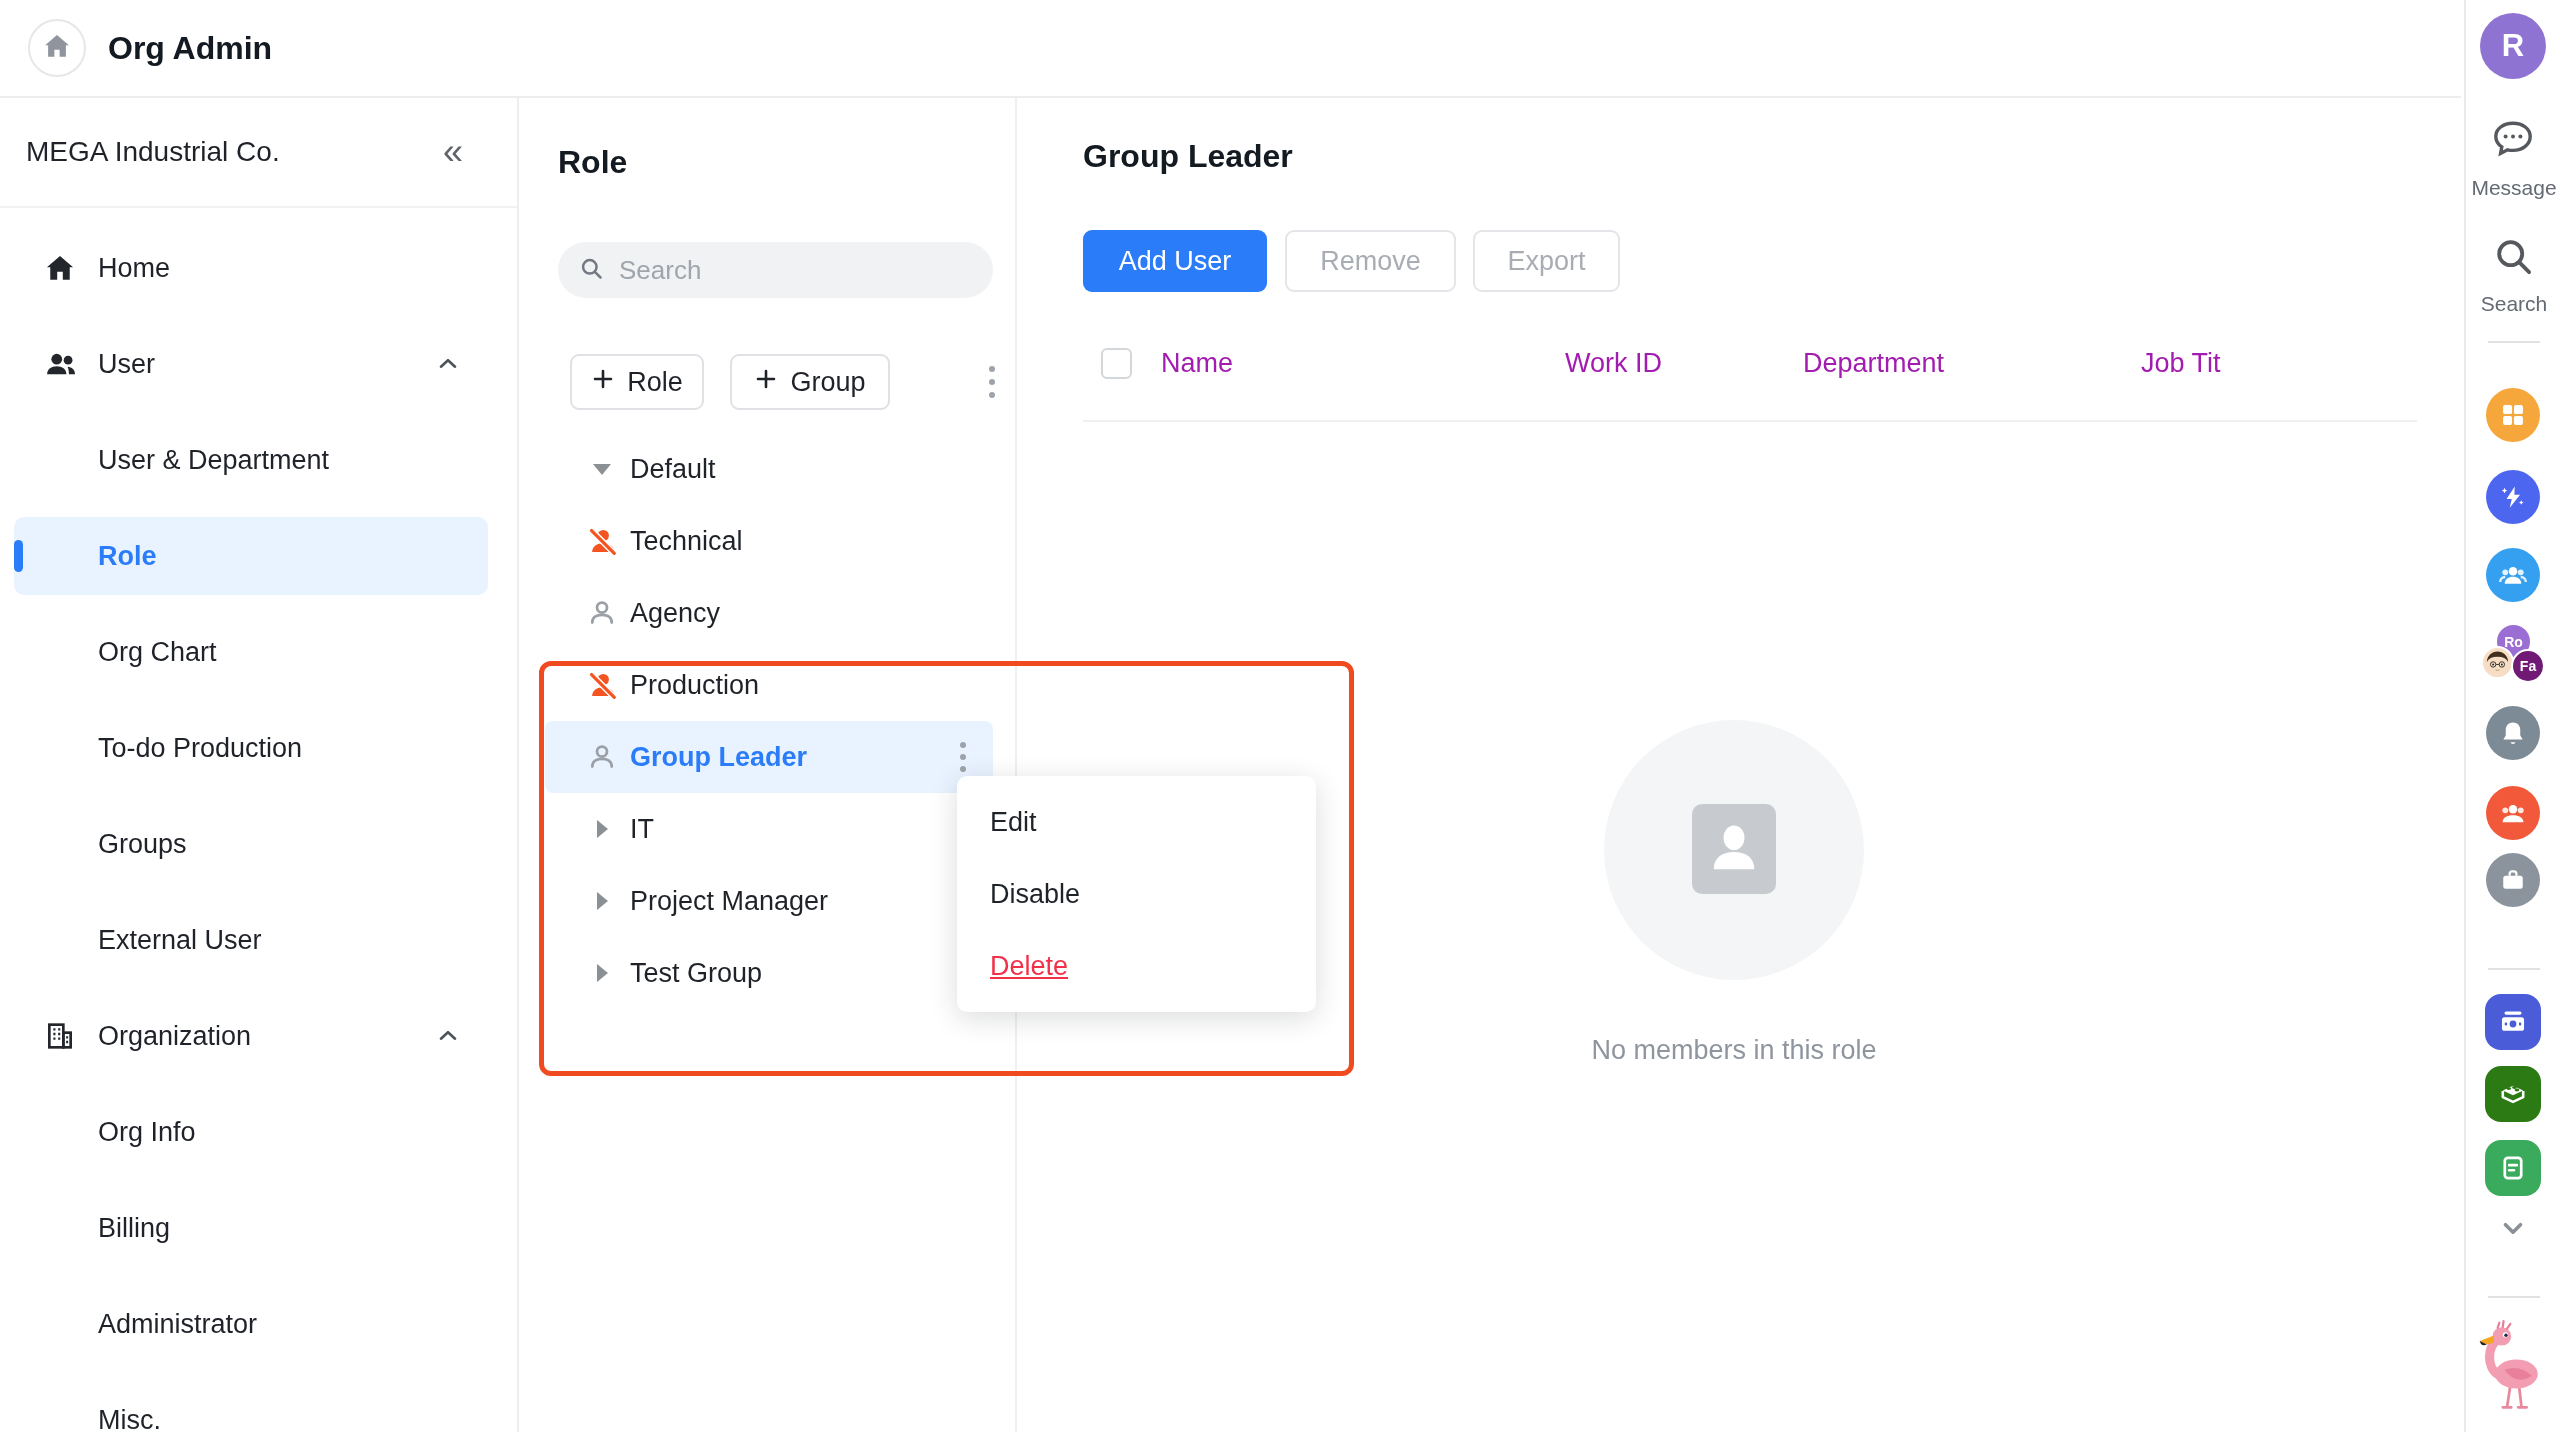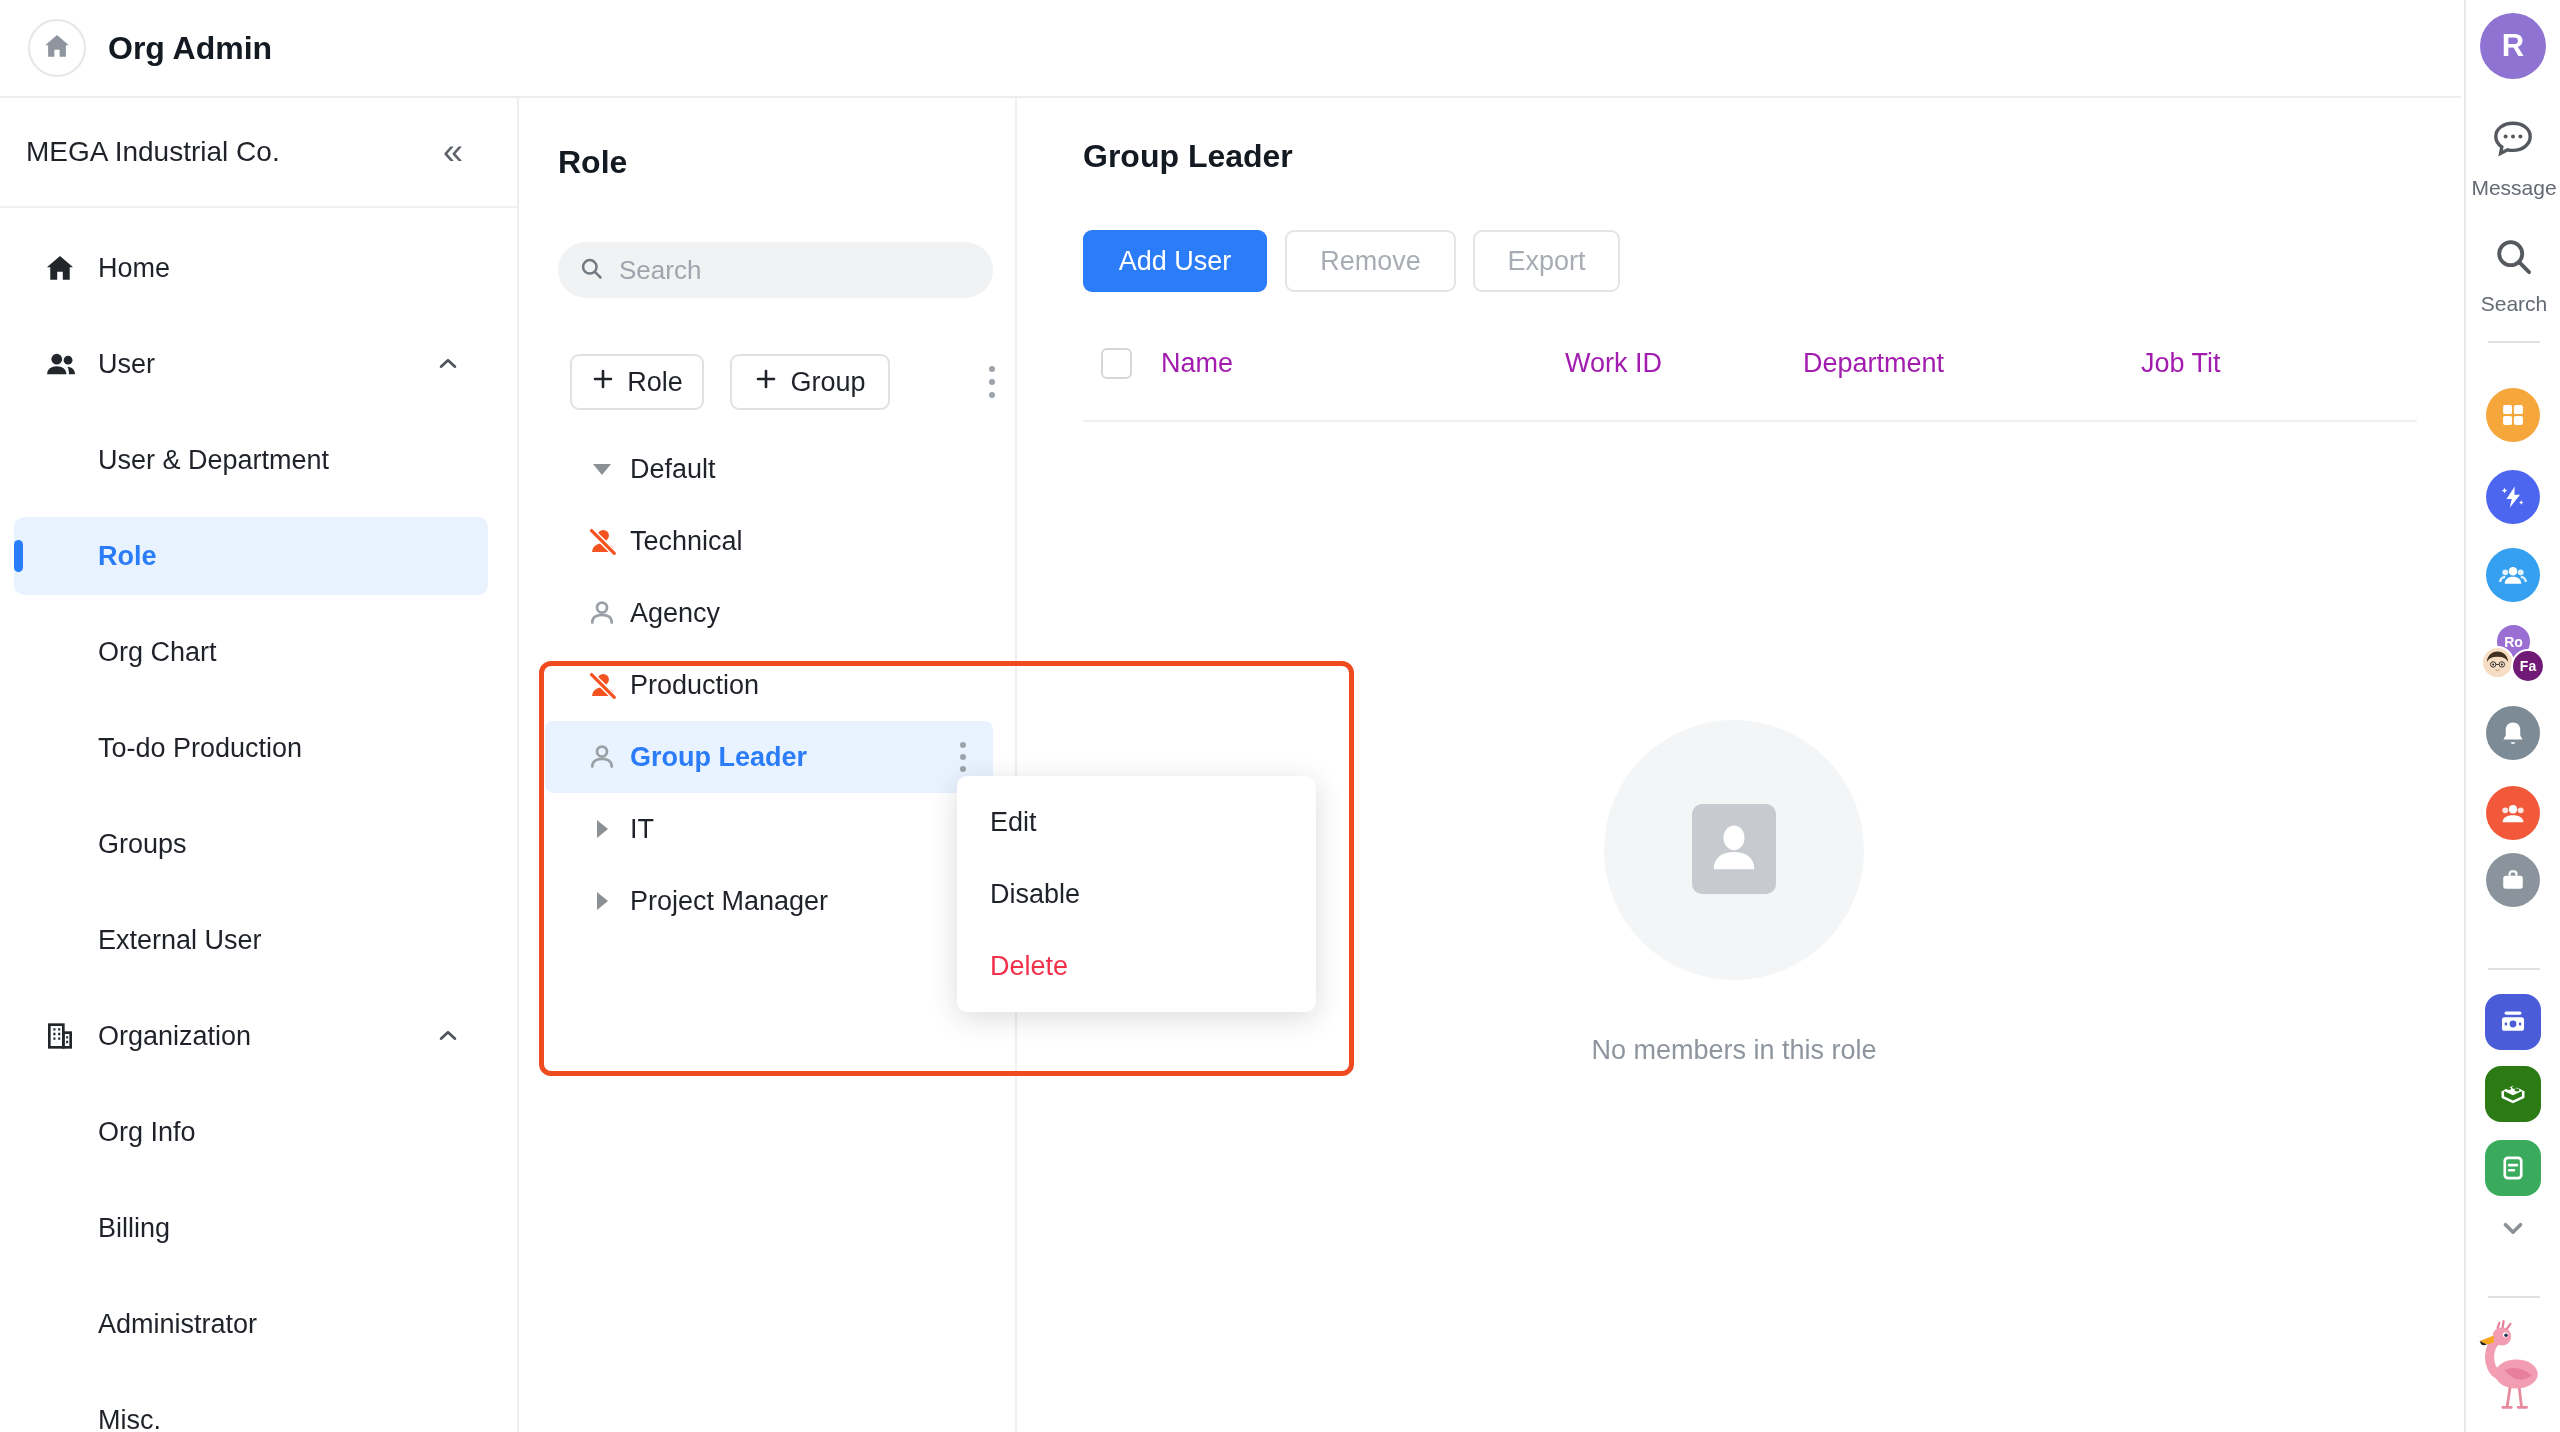--- a/index.html
+++ b/index.html
@@ -66,21 +66,21 @@
     border-left:11px solid #8b9095;}
   .row-kebab{margin-left:auto;margin-right:18px;height:34px;width:24px;display:flex;
     flex-direction:column;align-items:center;justify-content:space-between;padding:2px 0;cursor:pointer;}
 
   
   #annotation{position:absolute;left:539px;top:661px;width:815px;height:415px;
     border:5px solid var(--annotation-orange);border-radius:12px;z-index:40;pointer-events:none;}
   #ctxmenu{position:absolute;left:957px;top:776px;width:359px;background:#fff;border-radius:10px;
     box-shadow:0 6px 28px rgba(31,35,41,.16);padding:10px 0;z-index:50;}
   .citem{height:72px;line-height:72px;padding-left:33px;font-size:27px;cursor:pointer;color:#1f2329;}
-  .citem.danger{color:var(--danger-red);}
+  .citem.danger{color:var(--danger-red);text-decoration:underline;}
 
   
   #main{position:absolute;left:1017px;top:98px;width:1447px;height:1334px;background:#fff;overflow:hidden;}
   #main .mtitle{position:absolute;left:66px;top:40px;font-size:32px;font-weight:bold;color:#141a21;}
   .btn{position:absolute;top:132px;height:62px;border-radius:9px;font-size:27px;display:flex;
     align-items:center;justify-content:center;cursor:pointer;}
   .btn.primary{left:66px;width:184px;background:var(--accent-blue);color:#fff;border:none;}
   .btn.ghost{background:#fff;border:2px solid #e3e5e8;color:#a8adb4;}
   #btn-remove{left:268px;width:171px;}
   #btn-export{left:456px;width:147px;}
@@ -324,20 +324,26 @@
     </div>
 
     <div class="trow">
       <span class="lead">
           <span class="caret-r"></span>
         </span>
       <span class="tlabel">Project Manager</span>
     </div>
 
 
+    <div class="trow">
+      <span class="lead">
+          <span class="caret-r"></span>
+        </span>
+      <span class="tlabel">Test Group</span>
+    </div>
   </div>
 </div>
 
 <div id="main">
   <div class="mtitle">Group Leader</div>
 
   <button class="btn primary">Add User</button>
   <button class="btn ghost" id="btn-remove">Remove</button>
   <button class="btn ghost" id="btn-export">Export</button>
 

